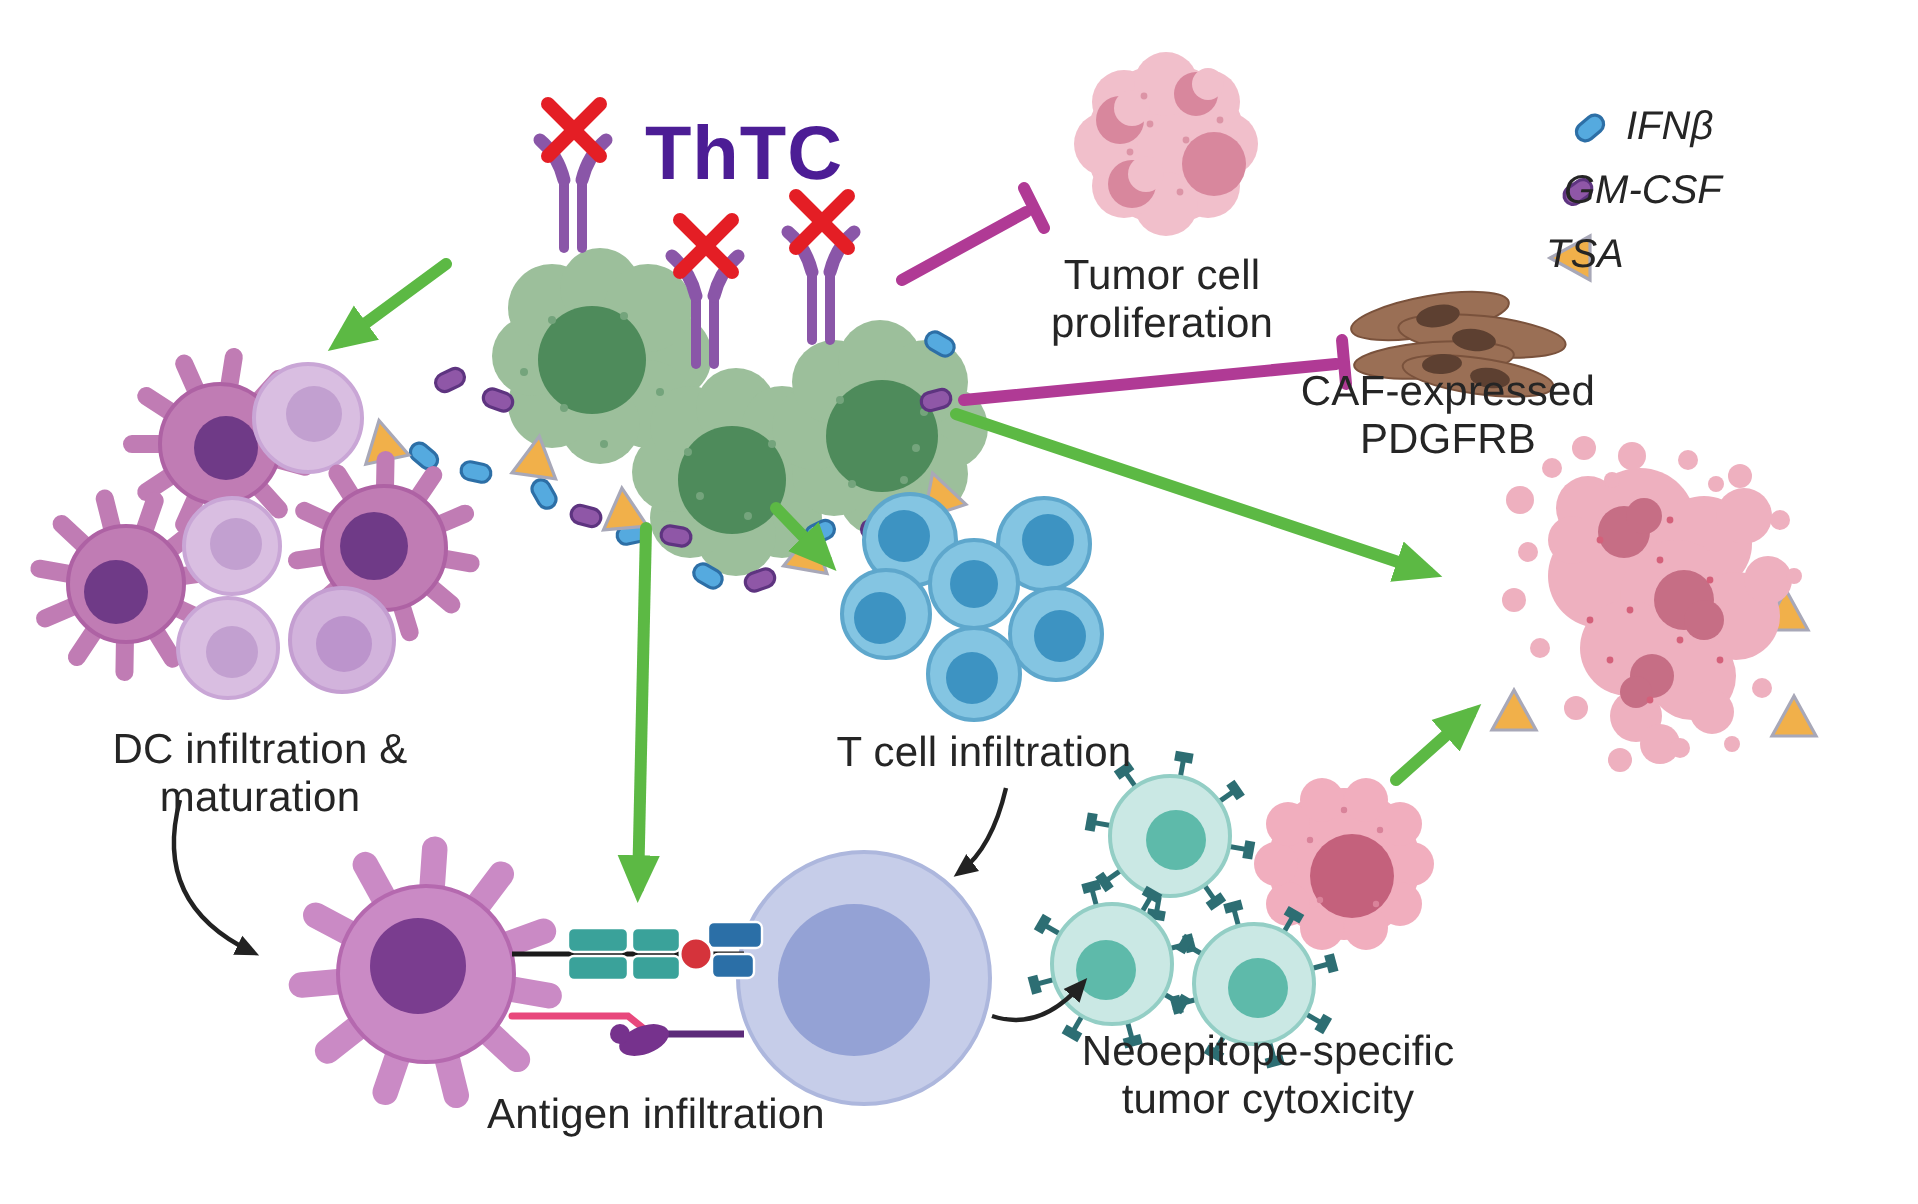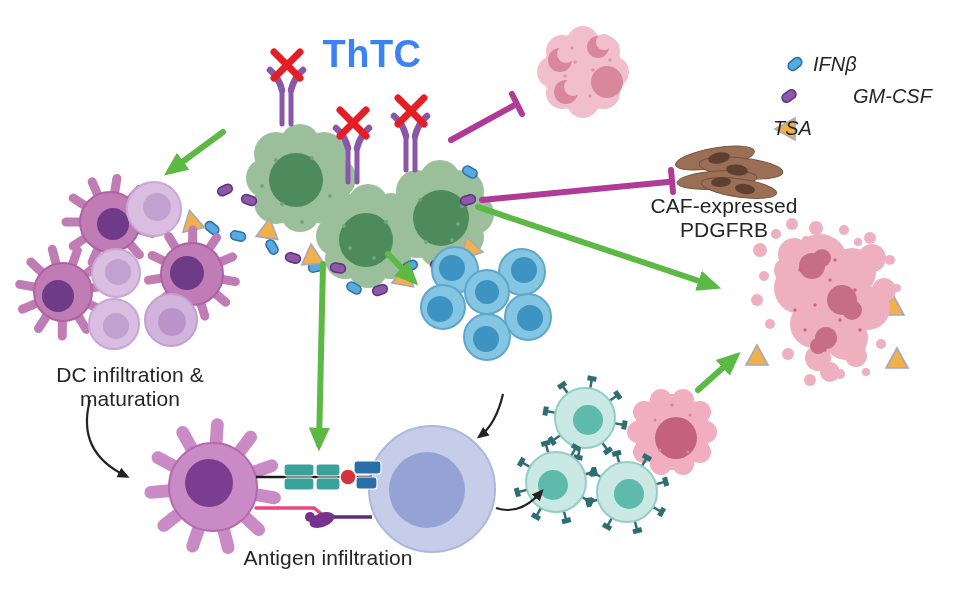--- a/index.html
+++ b/index.html
@@ -1,22 +1,22 @@
 <!DOCTYPE html>
 <html><head>
 <meta charset="utf-8">
 <style>
   html,body{margin:0;padding:0;background:#fff;}
   .canvas{position:relative;width:959px;height:602px;background:#ffffff;overflow:hidden;
           font-family:"Liberation Sans",sans-serif;}
   svg.layer{position:absolute;left:0;top:0;}
   .lbl{position:absolute;transform:translate(-50%,-50%);text-align:center;white-space:pre-line;
        font-size:21px;line-height:1.13;color:#252525;letter-spacing:.1px;}
-  .title{position:absolute;transform:translate(-50%,-50%);font-size:38px;font-weight:700;color:#3b82f6;
-         letter-spacing:.5px;}
+  .title{position:absolute;transform:translate(-50%,-50%);font-size:38px;font-weight:700;color:#4c1d95;
+         letter-spacing:.5px;margin-top:24px;}
   .legend-lbl{position:absolute;transform:translateY(-50%);font-style:italic;font-size:20px;color:#252525;text-align:right;}
 </style>
 </head>
 <body>
 
 <div class="canvas">
 
 <svg class="layer" width="959" height="602" viewBox="0 0 959 602">
   <defs>
     <marker id="ah-green" viewBox="0 0 10 10" refX="6.5" refY="5" markerWidth="4.2" markerHeight="4.2" orient="auto-start-reverse">
@@ -393,23 +393,28 @@
     <line x1="671" y1="170" x2="673" y2="192"></line>
   </g>
   <g stroke="#222222" stroke-width="2.2" fill="none">
     <path d="M90,400 Q76,452 126,476" marker-end="url(#ah-black)"></path>
     <path d="M503,394 Q496,424 480,436" marker-end="url(#ah-black)"></path>
     <path d="M496,508 Q520,516 541,492" marker-end="url(#ah-black)"></path>
   </g>
 </svg>
 
 <div class="title" style="left:372px;top:54px">ThTC</div>
-<div class="lbl" style="left:724px;top:218px">CAF-expressed
+<div class="lbl" style="left:581px;top:150px">Tumor cell
+proliferation</div>
+<div class="lbl" style="left:724px;top:208px">CAF-expressed
 PDGFRB</div>
 <div class="lbl" style="left:130px;top:387px">DC infiltration &amp;
 maturation</div>
+<div class="lbl" style="left:492px;top:377px">T cell infiltration</div>
 <div class="lbl" style="left:328px;top:558px">Antigen infiltration</div>
+<div class="lbl" style="left:634px;top:538px">Neoepitope-specific
+tumor cytoxicity</div>
 
 <div class="legend-lbl" style="left:813px;top:64px">IFNβ</div>
-<div class="legend-lbl" style="left:853px;top:96px">GM-CSF</div>
+<div class="legend-lbl" style="left:782px;top:96px">GM-CSF</div>
 <div class="legend-lbl" style="left:773px;top:128px">TSA</div>
 
 </div>
 
 </body></html>

